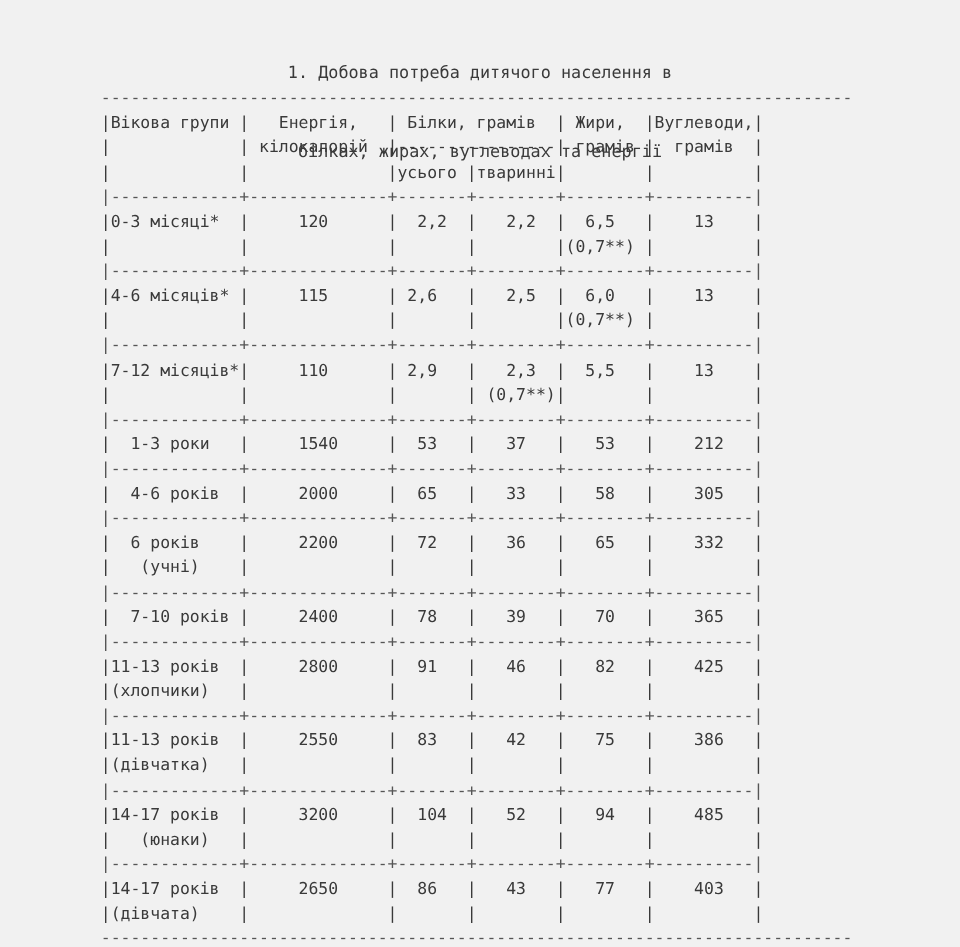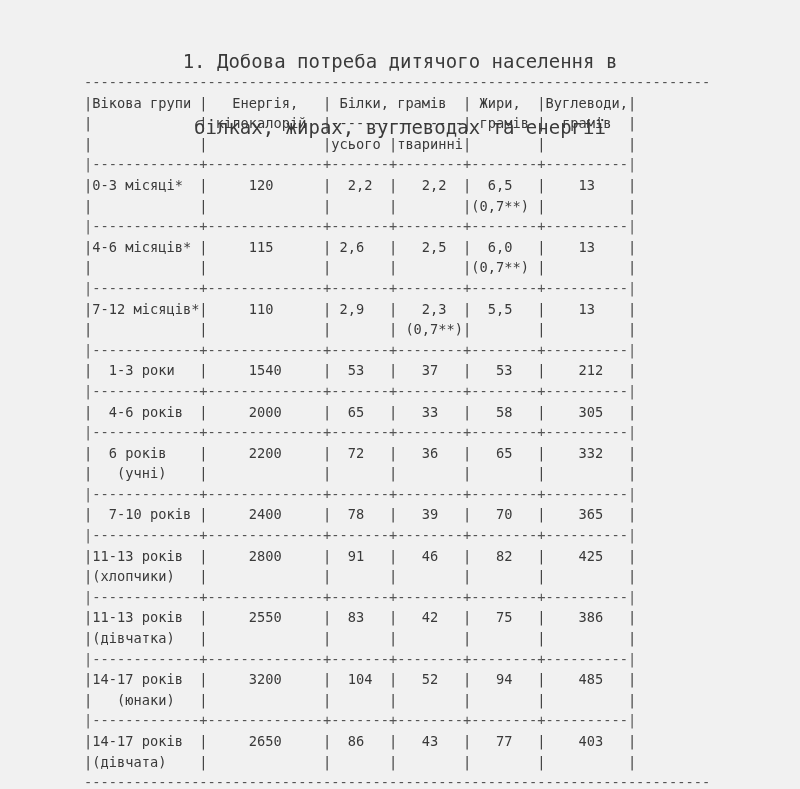--- a/index.html
+++ b/index.html
@@ -7,21 +7,21 @@
     width: 800px; height: 789px;
     background: #f1f1f1;
     overflow: hidden;
     position: relative;
     font-family: "DejaVu Sans Mono", "Liberation Mono", monospace;
     color: #3a3a3a;
   }
   .title {
     position: absolute; left: 0; width: 800px;
     text-align: center;
-    font-size: 19px;
+    font-size: 14px;
     line-height: 22px;
     white-space: pre;
   }
   .title .t1 { display: block; }
   .title .t2 { display: block; }
   .ascii {
     position: absolute;
     left: 84px;
     top: 72px;
     margin: 0;

